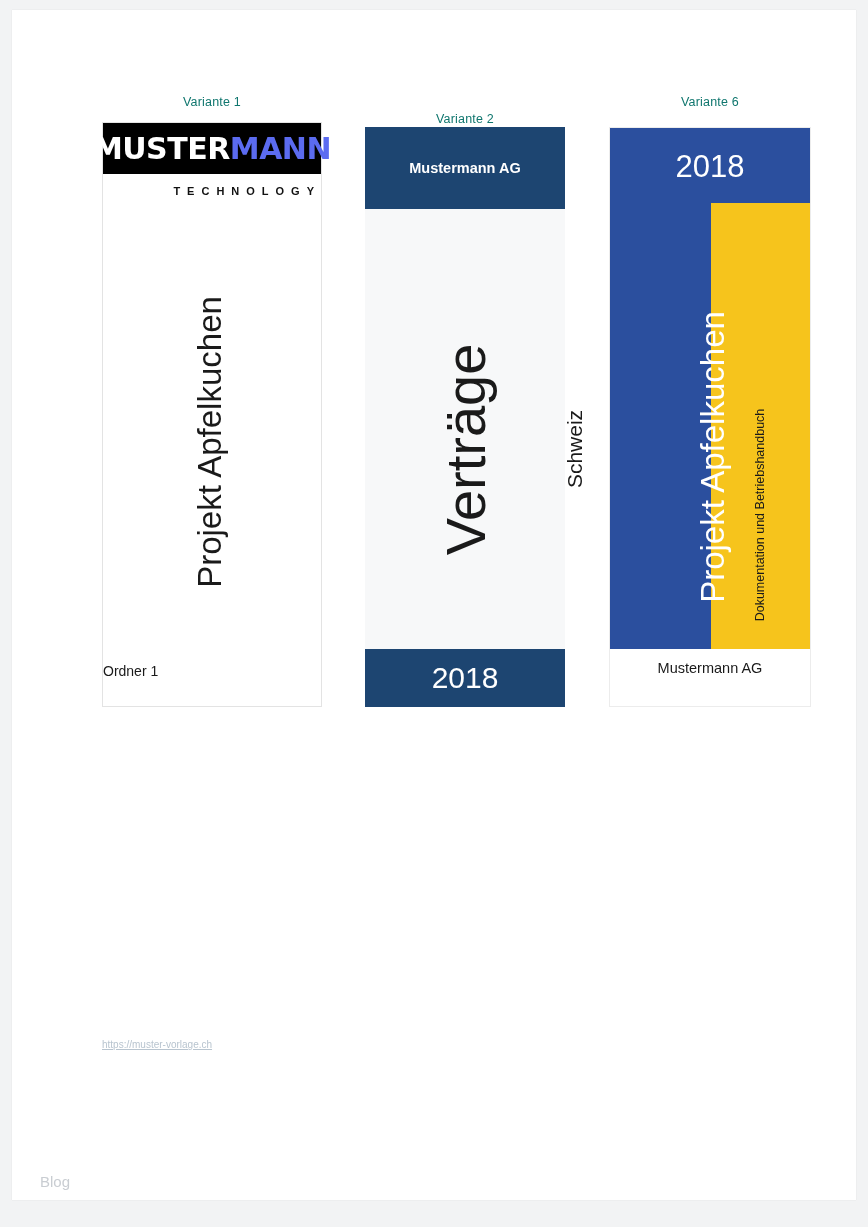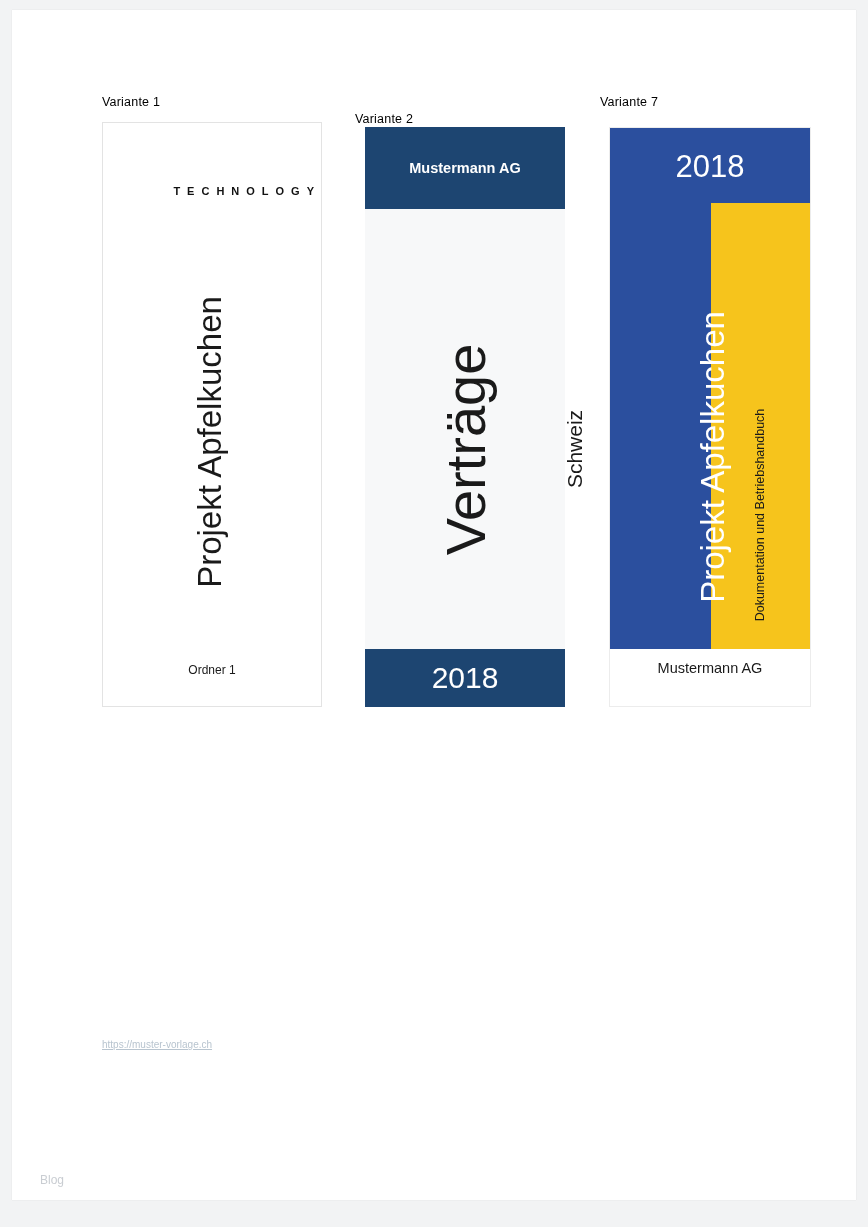--- a/index.html
+++ b/index.html
@@ -23,21 +23,22 @@
     width: 844px;
     height: 1190px;
     background: #ffffff;
     box-shadow: 0 0 1px rgba(0,0,0,0.12);
   }
 
   
   .variant-label {
     position: absolute;
     font-size: 12.5px;
-    color: #000000;
+    color: #0f766e;
+    text-align: center;
     letter-spacing: .2px;
     white-space: nowrap;
   }
   #label-v1 { left: 90px;  top: 85px;  width: 220px; }
   #label-v2 { left: 343px; top: 102px;  width: 220px; }
   #label-v3 { left: 588px; top: 85px;  width: 220px; }
 
   
   .spine {
     position: absolute;
@@ -106,22 +107,21 @@
     transform: rotate(-90deg);
     font-size: 12.5px;
     color: #1a1a1a;
     white-space: nowrap;
   }
   #v1-footer {
     position: absolute;
     left: 0;
     top: 540px;
     width: 218px;
-    text-align: center;
-    font-size: 12px;
+    font-size: 14px;
     color: #1a1a1a;
   }
 
   
   #spine-2 {
     left: 353px;
     top: 117px;
     width: 200px;
     height: 580px;
     background: #f7f8f9;
@@ -250,34 +250,37 @@
     position: absolute;
     left: 90px;
     top: 1029px;
     font-size: 10px;
     color: #b8c4cf;
   }
   #blog-tag {
     position: absolute;
     left: 40px;
     top: 1173px;
-    font-size: 12px;
+    font-size: 15px;
     color: #c9cdd2;
   }
 </style>
 </head>
 <body>
 
 <div id="page-sheet">
 
   <div id="label-v1" class="variant-label">Variante 1</div>
   <div id="label-v2" class="variant-label">Variante 2</div>
-  <div id="label-v3" class="variant-label">Variante 7</div>
+  <div id="label-v3" class="variant-label">Variante 6</div>
 
   <div id="spine-1" class="spine">
+    <div id="logo-box">
+      <div id="logo-text"><span id="logo-muster">MUSTER</span><span id="logo-mann">MANN</span></div>
+    </div>
     <div id="logo-sub">TECHNOLOGY</div>
     <div id="v1-title">Projekt Apfelkuchen</div>
     <div id="v1-sub">Dokumentation und Betriebshandbuch</div>
     <div id="v1-footer">Ordner 1</div>
   </div>
 
   <div id="spine-2" class="spine">
     <div id="v2-head">
       <div id="v2-head-text">Mustermann AG</div>
     </div>

